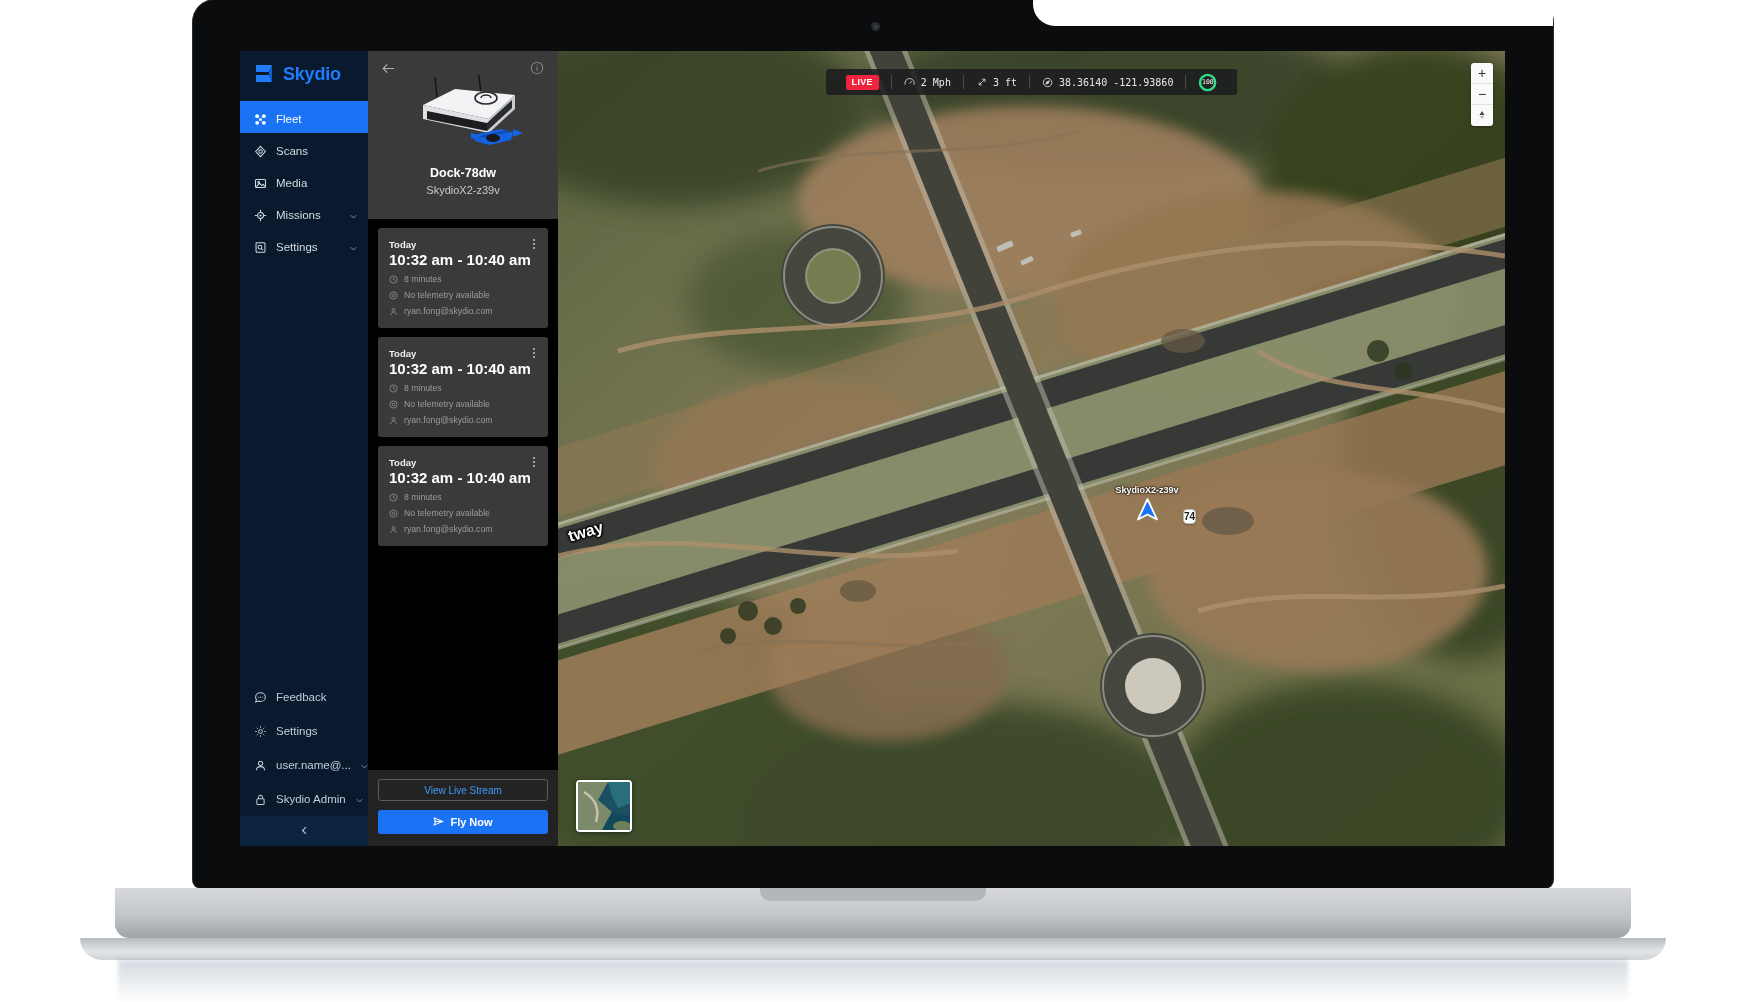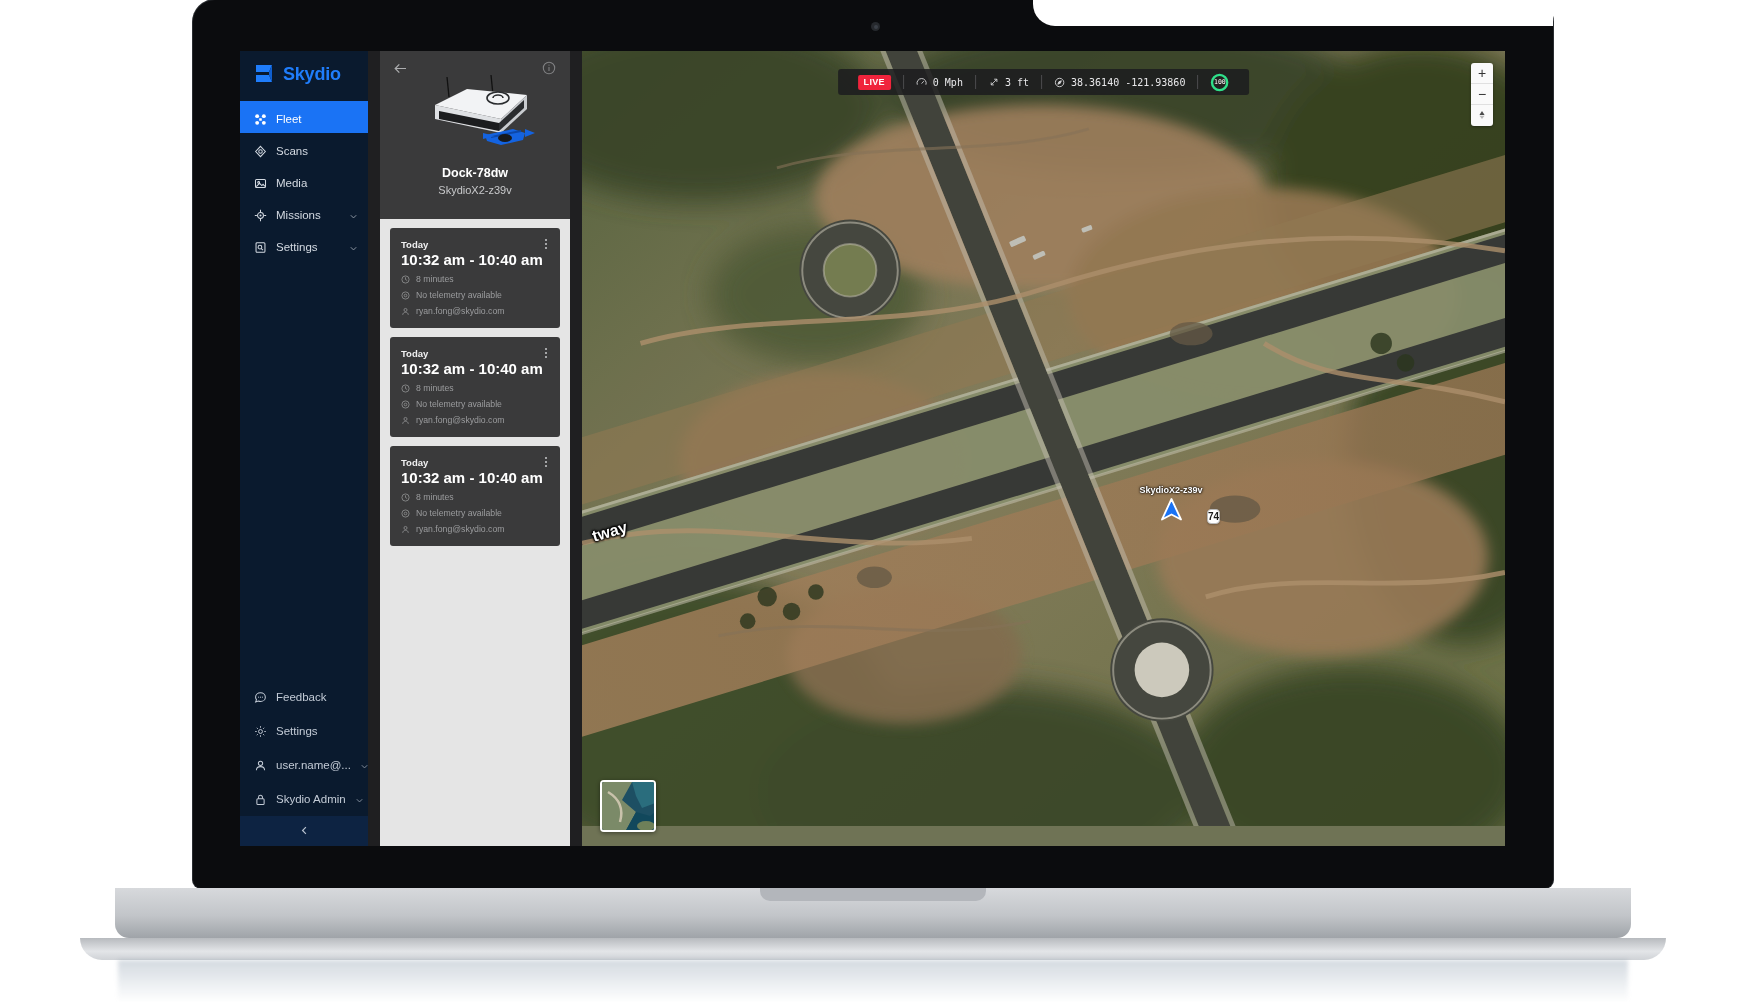--- a/index.html
+++ b/index.html
@@ -56,21 +56,21 @@
     background: linear-gradient(180deg,#b7babe 0%, #e3e5e8 60%, #cfd2d6 100%);
     border-radius: 0 0 26px 26px;
   }
   .desk-reflect{
     position:absolute; left:118px; top:960px; width:1510px; height:42px;
     background: linear-gradient(180deg, rgba(120,140,160,.32), rgba(255,255,255,0));
     filter: blur(2px);
   }
 
   
-  .app { position: absolute; inset: 0; display: flex; gap: 12px; }
+  .app { position: absolute; inset: 0; display: flex; }
 
   
   .sidebar {
     width: 128px; flex: 0 0 128px; background: #0a1a2e;
     display: flex; flex-direction: column; position: relative;
   }
   .logo-row { height: 46px; display: flex; align-items: center; padding-left: 14px; gap: 7px; }
   .logo-mark { width: 22px; height: 20px; flex: 0 0 22px; }
   .logo-text { color: #1f7dfb; font-size: 18px; font-weight: 700; letter-spacing: -.2px; }
 
@@ -96,21 +96,21 @@
 
   
   .detail { width: 190px; flex: 0 0 190px; background: #232324; display: flex; flex-direction: column; }
   .detail-head { height: 168px; background: #3a3a3b; position: relative; flex: 0 0 168px; }
   .back-arrow { position: absolute; left: 13px; top: 10px; width: 15px; height: 15px; cursor: pointer; opacity: .8; }
   .info-icon { position: absolute; right: 14px; top: 10px; width: 14px; height: 14px; cursor: pointer; opacity: .65; }
   .dock-art { position: absolute; left: 50%; top: 16px; transform: translateX(-50%); width: 140px; height: 86px; }
   .dock-title { position: absolute; left: 0; right: 0; top: 115px; text-align: center; color: #fff; font-size: 12.5px; font-weight: 700; }
   .dock-sub { position: absolute; left: 0; right: 0; top: 133px; text-align: center; color: #c8c9cb; font-size: 11px; }
 
-  .flights { flex: 1 1 auto; overflow: hidden; padding: 9px 10px 0 10px; background:#e5e5e5; }
+  .flights { flex: 1 1 auto; overflow: hidden; padding: 9px 10px 0 10px; background:#000000; }
   .flight-card { background: #3a3a3b; border-radius: 3px; padding: 10px 11px 12px 11px; margin-bottom: 9px; position: relative; cursor: pointer; }
   .fc-day { color: #f0f0f1; font-size: 9.5px; font-weight: 700; line-height: 14px; }
   .fc-time { color: #ffffff; font-size: 15px; font-weight: 700; line-height: 16px; }
   .fc-meta { display: flex; align-items: center; gap: 6px; margin-top: 6px; color: #9b9c9e; font-size: 8.7px; }
   .fc-meta:first-of-type { margin-top: 9px; }
   .fc-ic { width: 9px; height: 9px; flex: 0 0 9px; opacity: .85; }
   .kebab { position: absolute; right: 8px; top: 9px; width: 12px; height: 14px; cursor: pointer; display:flex; flex-direction:column; align-items:center; justify-content:center; gap:2px;}
   .kebab i { display:block; width:2px; height:2px; border-radius:50%; background:#c9cacc; }
 
   .detail-foot { flex: 0 0 auto; padding: 9px 10px 12px 10px; background: #232324; }
@@ -476,20 +476,31 @@
                 <svg viewBox="0 0 10 10" width="9" height="9" fill="none" stroke="#9b9c9e" stroke-width=".95">
                     <circle cx="5" cy="3.3" r="1.7"></circle>
                     <path d="M1.9 8.7c0-1.7 1.4-2.8 3.1-2.8s3.1 1.1 3.1 2.8"></path>
                   </svg>
               </span>
               <span>ryan.fong@skydio.com</span>
             </div>
           </div>
         </div>
 
+        <div class="detail-foot">
+          <div class="btn btn-outline">View Live Stream</div>
+          <div class="btn btn-primary">
+            <span>
+              <svg viewBox="0 0 12 12" width="11" height="11" fill="none" stroke="#fff" stroke-width="1.15">
+                  <path d="M1.4 6h7.2M1.4 2.3 L10.6 6 L1.4 9.7 L2.6 6 Z"></path>
+                </svg>
+            </span>
+            <span>Fly Now</span>
+          </div>
+        </div>
       </section>
 
       <main class="map">
 
         <svg class="map-canvas" viewBox="0 0 947 795" preserveAspectRatio="none">
           <defs>
             <linearGradient id="terr" x1="0" y1="0" x2="1" y2="1">
               <stop offset="0%" stop-color="#5d6a43"></stop>
                 <stop offset="45%" stop-color="#8c8461"></stop>
                 <stop offset="100%" stop-color="#6e7548"></stop>
@@ -594,21 +605,21 @@
             <span class="live-pill">LIVE</span>
           </div>
           <div class="hud-sep"></div>
           <div class="hud-seg">
             <span class="hud-ic">
               <svg viewBox="0 0 12 12" width="11" height="11" fill="none" stroke="#e8e8ea" stroke-width="1">
                   <path d="M1.3 8.4A5 5 0 1110.7 8.4"></path>
                   <path d="M6 7.2 L8.4 4.6"></path>
                 </svg>
             </span>
-            <span>0 Mph</span>
+            <span>2 Mph</span>
           </div>
           <div class="hud-sep"></div>
           <div class="hud-seg">
             <span class="hud-ic">
               <svg viewBox="0 0 12 12" width="11" height="11" fill="none" stroke="#e8e8ea" stroke-width="1">
                   <path d="M9.6 2.4 L3.4 8.6"></path>
                   <path d="M9.6 2.4 H6.6M9.6 2.4 V5.4"></path>
                   <path d="M3.4 8.6 H6.2M3.4 8.6 V5.9"></path>
                 </svg>
             </span>

